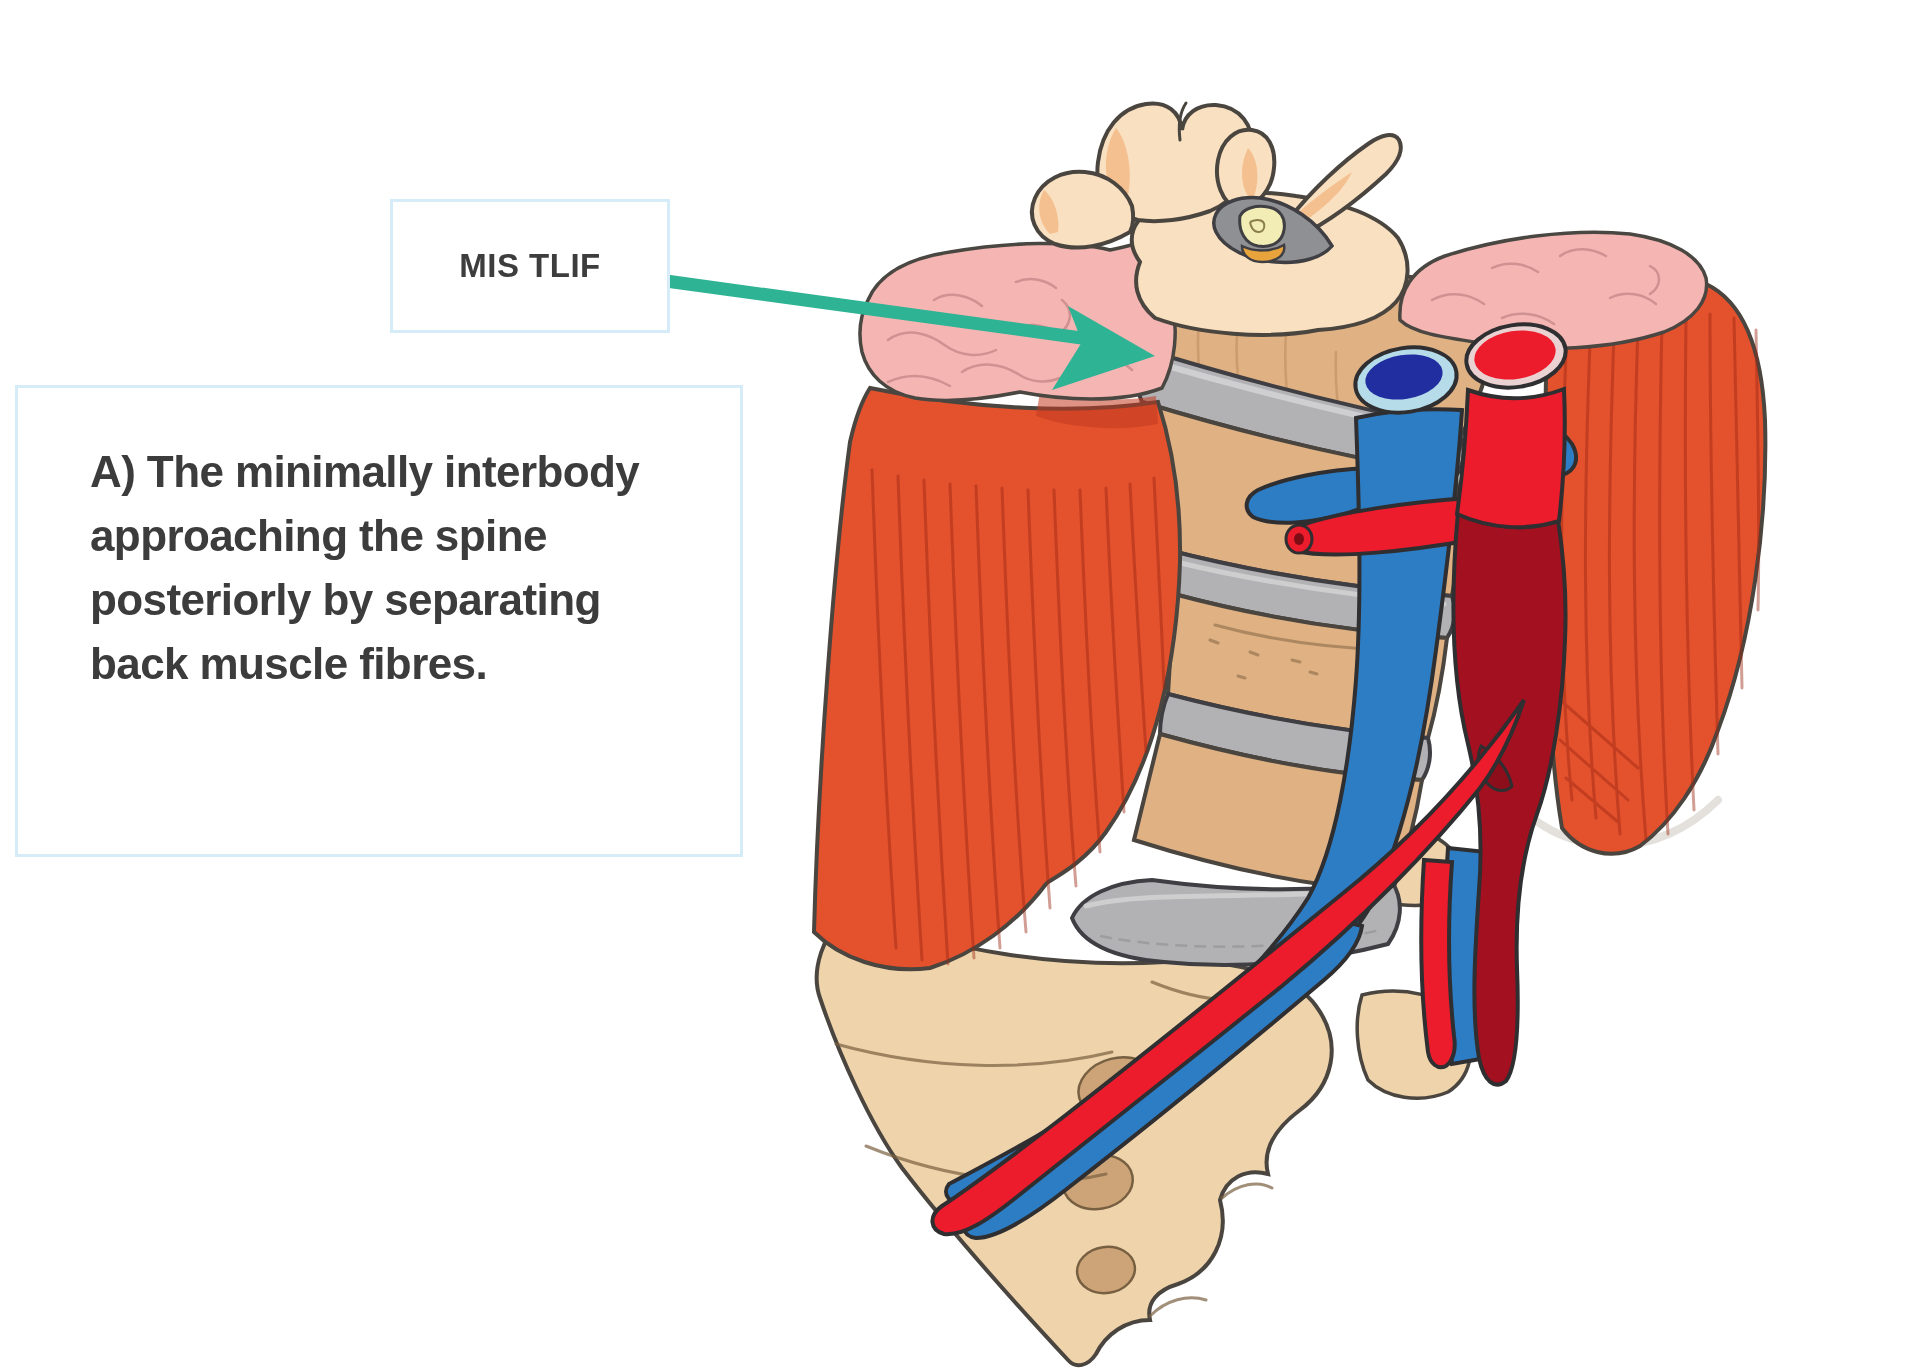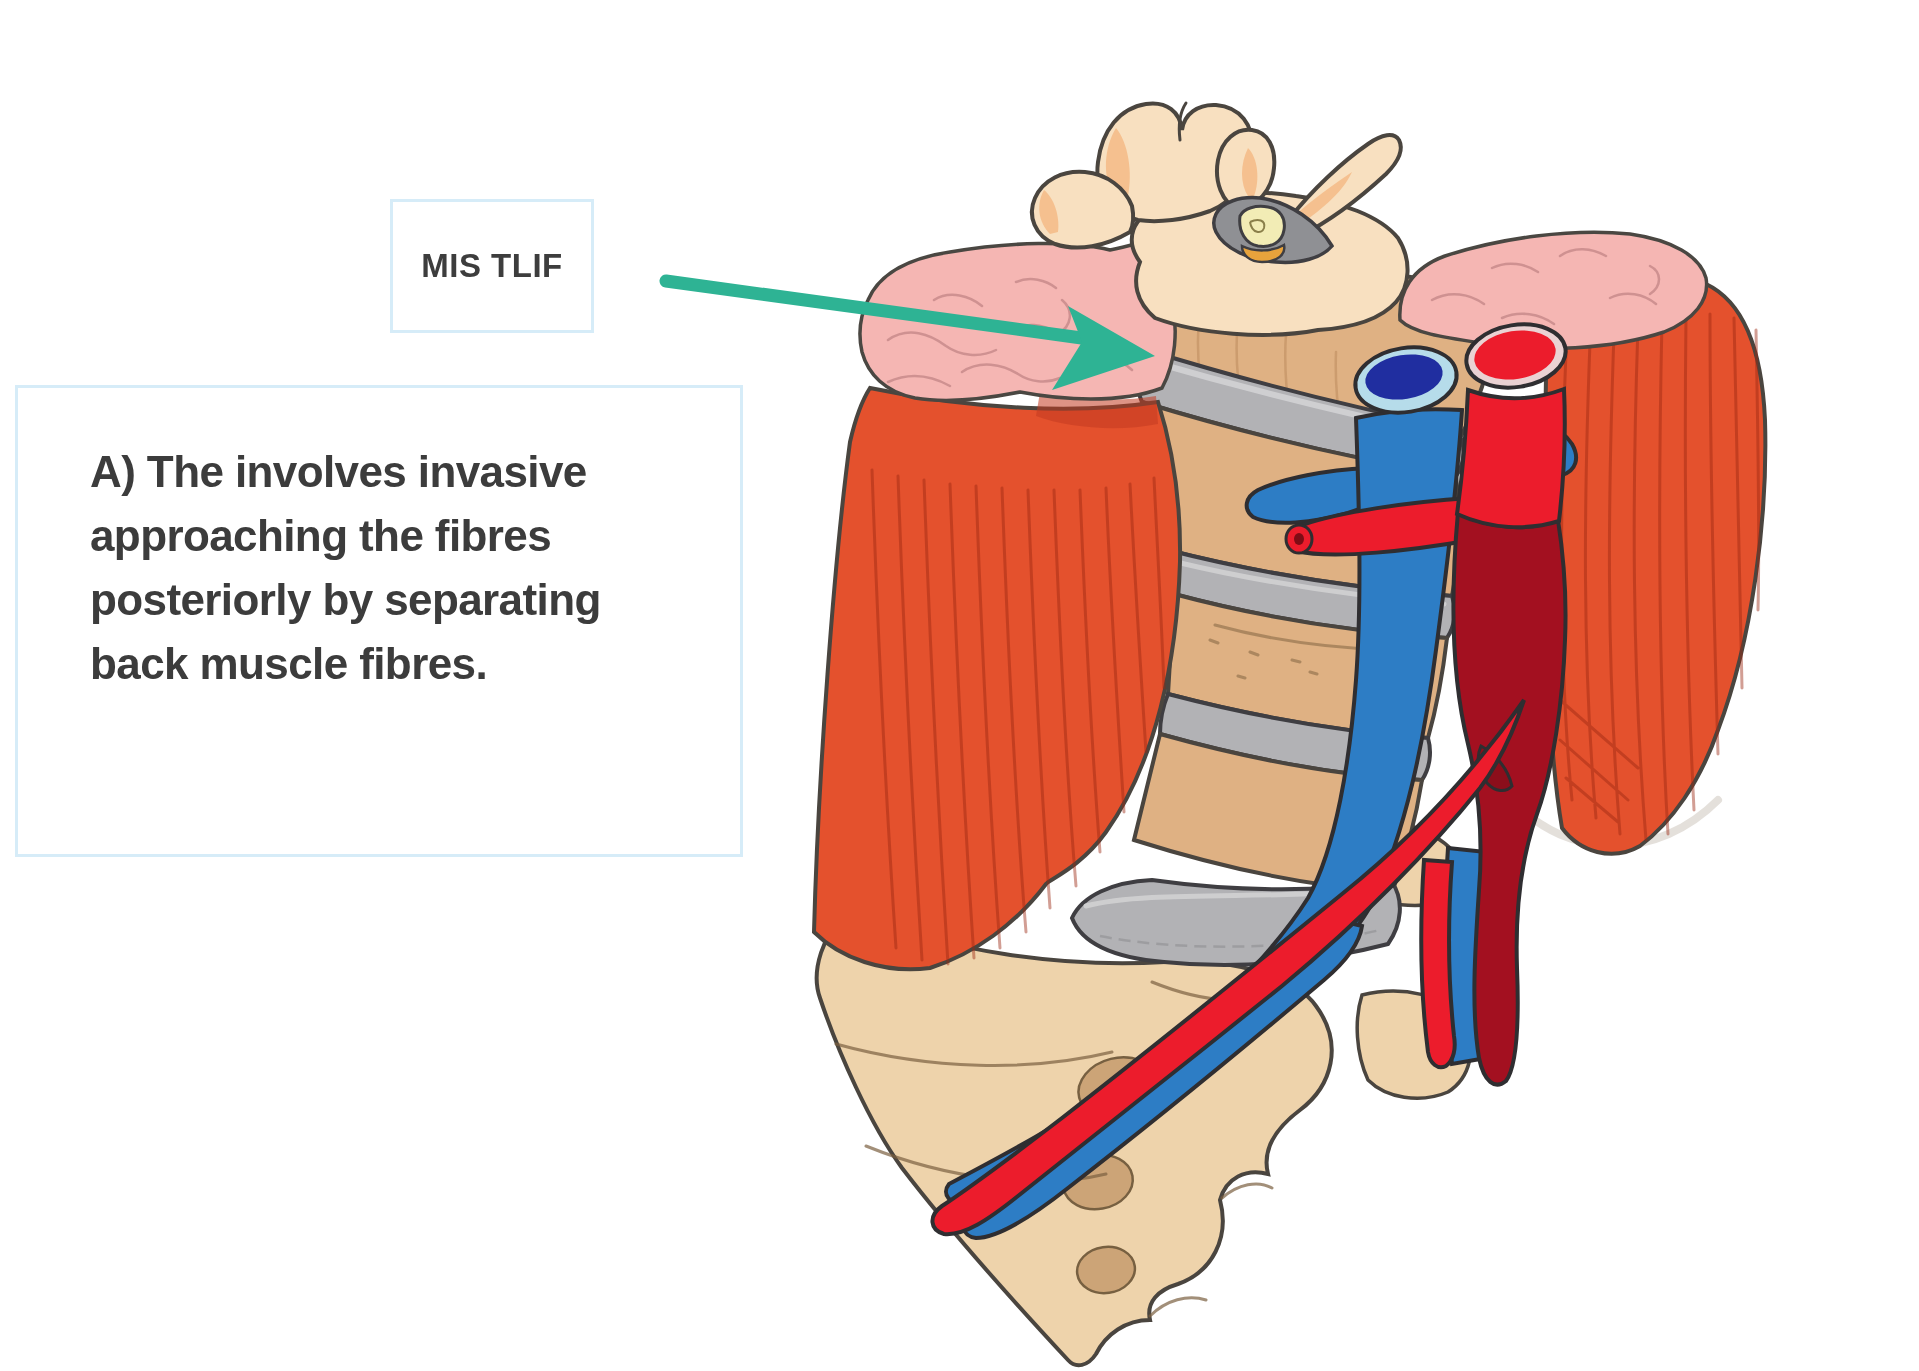--- a/index.html
+++ b/index.html
@@ -6,21 +6,21 @@
   .stage{
     position:relative;width:1919px;height:1371px;background:#ffffff;
     font-family:"Liberation Sans",sans-serif;overflow:hidden;
   }
   .illu{position:absolute;left:0;top:0;width:1919px;height:1371px;}
   .callout{
     position:absolute;background:#ffffff;border:3px solid #d6ecf8;
     box-sizing:border-box;color:#3c3c3c;
   }
   .label-box{
-    left:390px;top:199px;width:204px;height:134px;
+    left:390px;top:199px;width:280px;height:134px;
     display:flex;align-items:center;justify-content:center;
     font-size:33px;font-weight:700;letter-spacing:0.5px;color:#3d3d3d;
   }
   .caption-box{
     left:15px;top:385px;width:728px;height:472px;
     padding:52px 24px 0 72px;
     font-size:44px;line-height:64px;font-weight:700;letter-spacing:-0.6px;
   }
   .cap-line{white-space:nowrap;}
 </style>
@@ -205,19 +205,19 @@
       <path fill="none" stroke="#2eb394" stroke-width="13" stroke-linecap="round" d="M 666 281 L 1096 340"></path>
       <polygon fill="#2eb394" points="1155,356 1068,306 1082,342 1052,390"></polygon>
     </g>
   </svg>
 
   <div class="callout label-box">
     <span>MIS TLIF</span>
   </div>
 
   <div class="callout caption-box">
-    <div class="cap-line">A) The involves invasive</div>
-    <div class="cap-line">approaching the fibres</div>
+    <div class="cap-line">A) The minimally interbody</div>
+    <div class="cap-line">approaching the spine</div>
     <div class="cap-line">posteriorly by separating</div>
     <div class="cap-line">back muscle fibres.</div>
   </div>
 
 </div>
 
 </body></html>

